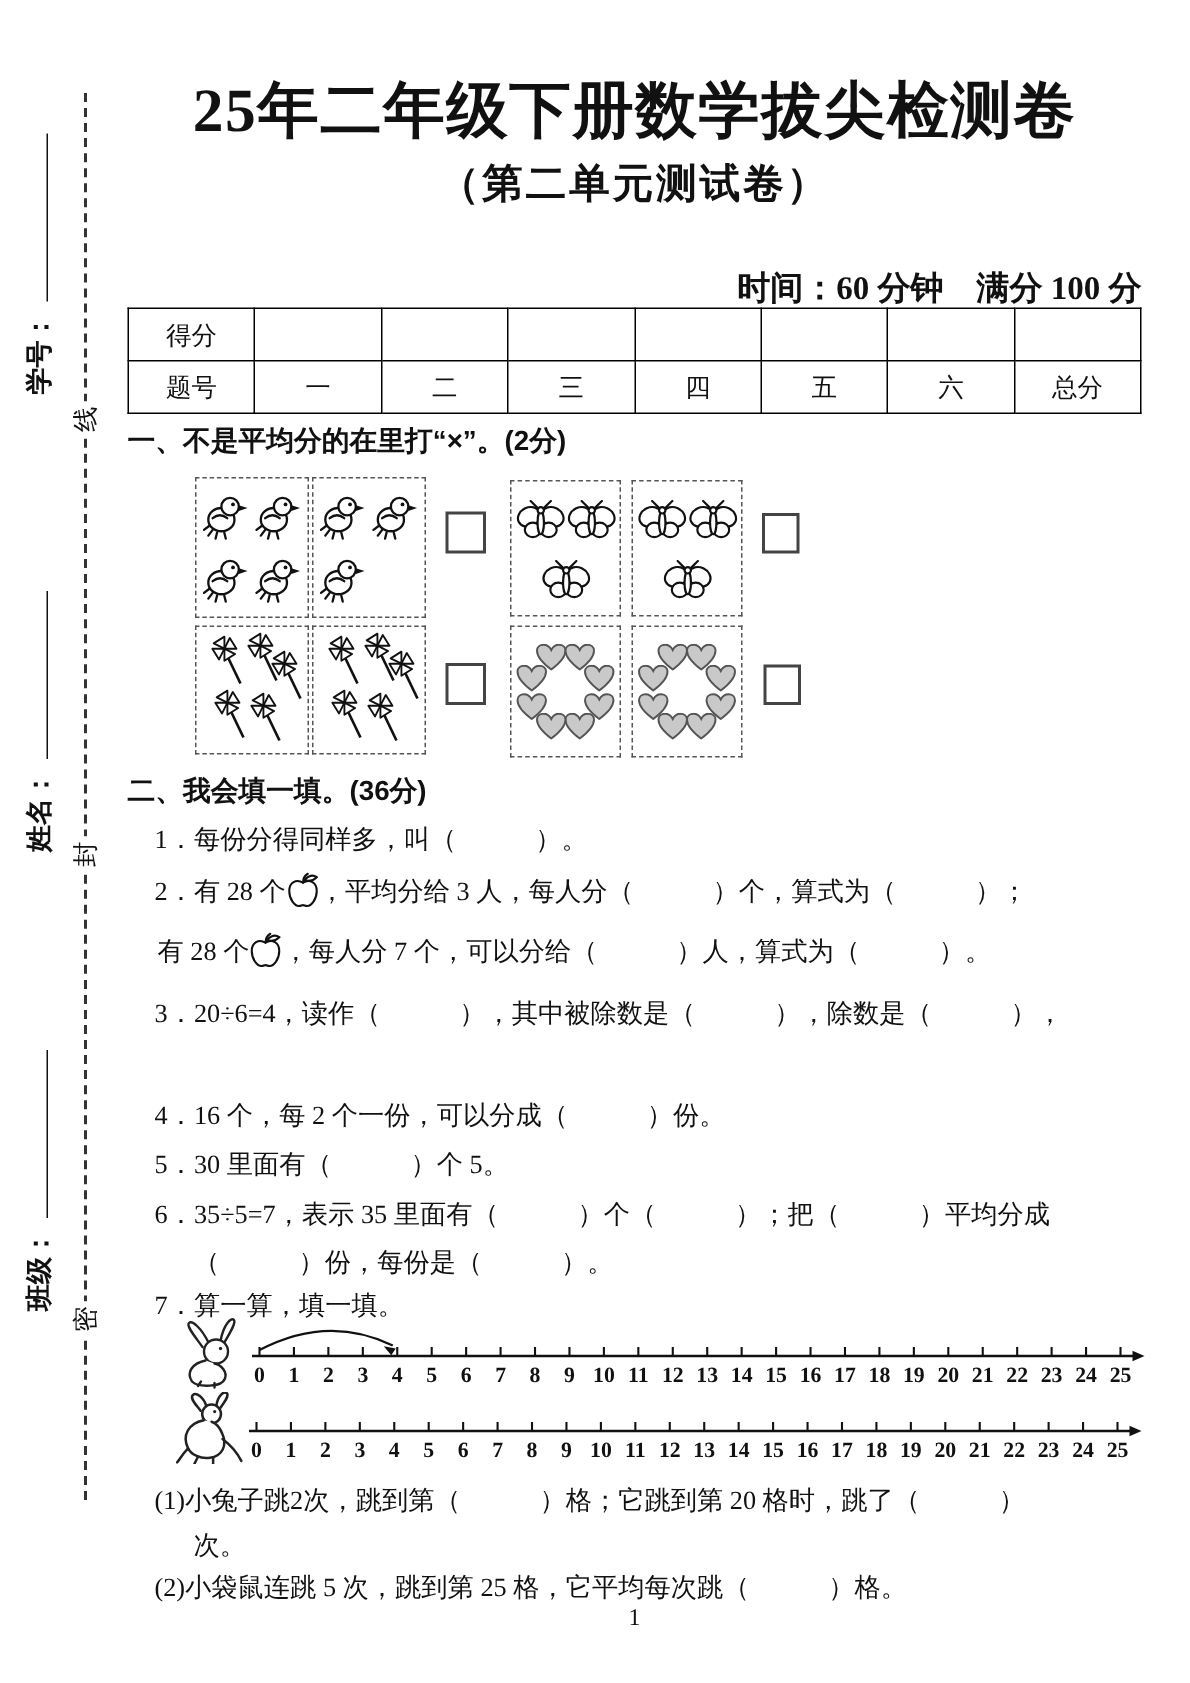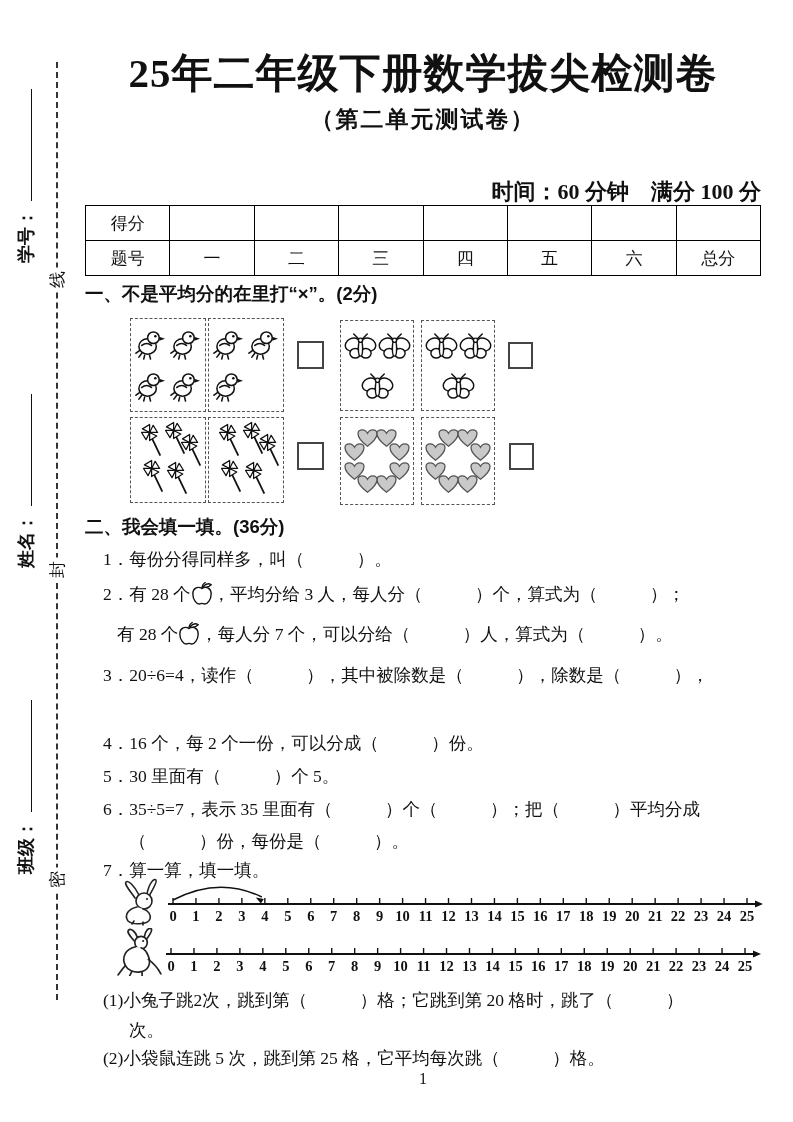--- a/index.html
+++ b/index.html
@@ -9,21 +9,21 @@
   .seal-dash{position:absolute;left:56px;top:62px;height:938px;border-left:2px dashed #333;}
   .seal-char{position:absolute;left:45px;width:24px;text-align:center;background:#fff;
              font-size:17px;transform:rotate(-90deg);}
   .side-group{position:absolute;height:26px;display:flex;align-items:baseline;gap:8px;
               transform:rotate(-90deg);font-size:18px;font-weight:bold;white-space:nowrap;}
   .wline{display:inline-block;width:112px;border-bottom:1.8px solid #111;height:14px;}
   
   .main{position:absolute;left:85px;top:0;width:676px;height:1122px;}
   .abs{position:absolute;left:0;}
   .title{width:100%;text-align:center;font-size:41px;font-weight:bold;letter-spacing:1px;}
-  .subtitle{width:100%;text-align:center;font-size:23px;font-weight:bold;letter-spacing:2px;}
+  .subtitle{width:100%;text-align:center;font-size:27px;font-weight:bold;letter-spacing:2px;}
   .info{width:100%;text-align:right;font-size:22px;font-weight:bold;}
   table.score{width:100%;border-collapse:collapse;table-layout:fixed;}
   table.score td{border:1.6px solid #000;height:34px;text-align:center;font-size:17px;padding:0;}
   .h-line{font-family:"Liberation Sans","DejaVu Sans",sans-serif;font-weight:bold;font-size:18.5px;}
   .q-line{font-size:17.5px;white-space:nowrap;}
   
   .pic-area{position:absolute;left:0;top:313px;width:676px;height:198px;}
   .dash-box{position:absolute;border:1.8px dashed #555;box-sizing:border-box;background:#fff;}
   .ans-box{position:absolute;width:27px;height:28px;border:2px solid #444;box-sizing:border-box;background:#fff;}
   .box-bird,.box-butterfly{display:flex;flex-wrap:wrap;align-content:center;padding:2px;}
@@ -396,21 +396,21 @@
       <div class="ans-box" style="left:424px;top:130px;width:25px;height:27px;"></div>
     </div>
 
     <div class="abs h-line" style="top:514px;">二、我会填一填。(36分)</div>
 
     <div class="abs q-line" style="top:547px;left:18px;">1．每份分得同样多，叫（　　　）。</div>
 
     <div class="abs q-line" style="top:581px;left:18px;"><span>2．有 28 个</span><svg class="ic-apple">
           <use href="#sym-apple"></use>
         </svg><span>，平均分给 3 人，每人分（　　　）个，算式为（　　　）；</span></div>
-    <div class="abs q-line" style="top:621px;left:32px;"><span>有 28 个</span><svg class="ic-apple">
+    <div class="abs q-line" style="top:621px;left:20px;"><span>有 28 个</span><svg class="ic-apple">
           <use href="#sym-apple"></use>
         </svg><span>，每人分 7 个，可以分给（　　　）人，算式为（　　　）。</span></div>
 
     <div class="abs q-line" style="top:663px;left:18px;">3．20÷6=4，读作（　　　），其中被除数是（　　　），除数是（　　　），</div>
     <div class="abs q-line" style="top:731px;left:18px;">4．16 个，每 2 个一份，可以分成（　　　）份。</div>
     <div class="abs q-line" style="top:764px;left:18px;font-family:Liberation Serif, serif;">5．30 里面有（　　　）个 5。</div>
     <div class="abs q-line" style="top:797px;left:18px;">6．35÷5=7，表示 35 里面有（　　　）个（　　　）；把（　　　）平均分成</div>
     <div class="abs q-line" style="top:829px;left:44px;">（　　　）份，每份是（　　　）。</div>
     <div class="abs q-line" style="top:858px;left:18px;">7．算一算，填一填。</div>
 

